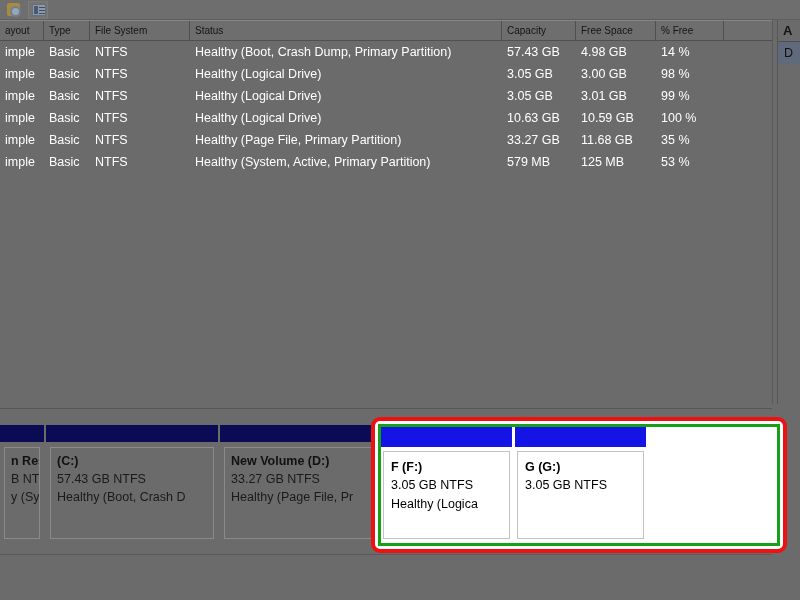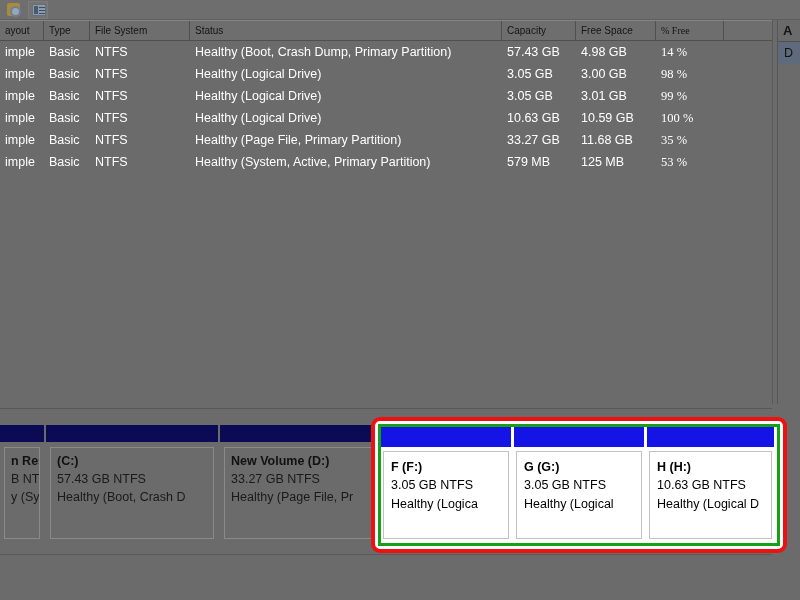--- a/index.html
+++ b/index.html
@@ -64,21 +64,21 @@
     font-size: 12.5px; color: #ffffff; padding-left: 5px;
     white-space: nowrap; overflow: hidden;
   }
   
   .c-layout { width: 44px; }
   .c-type   { width: 46px; }
   .c-fs     { width: 100px; }
   .c-status { width: 312px; }
   .c-cap    { width: 74px; }
   .c-free   { width: 80px; }
-  .c-pfree  { width: 68px; font-family: Liberation Serif, serif; }
+  .c-pfree  { width: 68px; }
   .c-tail   { width: 48px; border-right: none !important; }
 
   
   .actions-pane {
     position: absolute; left: 777px; top: 20px; width: 23px; height: 384px;
     background: #6b6b6b; border-left: 1px solid #565656;
   }
   .ap-title {
     height: 22px; border-bottom: 1px solid #4f4f4f;
     font-size: 13px; font-weight: bold; color: #141414;
@@ -294,29 +294,20 @@
           <div class="vol-name">F  (F:)</div>
           <div class="vol-size">3.05 GB NTFS</div>
           <div class="vol-health">Healthy (Logica</div>
         </div>
       </div>
       <div class="hl-vol" style="width: 131px;">
         <div class="hl-cap" style="background: rgb(20, 20, 230);"></div>
         <div class="hl-inner">
           <div class="vol-name">G  (G:)</div>
           <div class="vol-size">3.05 GB NTFS</div>
-          <div class="vol-health">Healthy (Logical</div>
-        </div>
-      </div>
-      <div class="hl-vol" style="width: 128px;">
-        <div class="hl-cap" style="background: rgb(20, 20, 230);"></div>
-        <div class="hl-inner">
-          <div class="vol-name">H  (H:)</div>
-          <div class="vol-size">10.63 GB NTFS</div>
-          <div class="vol-health">Healthy (Logical D</div>
         </div>
       </div>
     </div>
   <div class="hl-green"></div>
   <div class="hl-red"></div>
 
   <div class="bottom-blank"></div>
 </div>
 
 </body></html>

